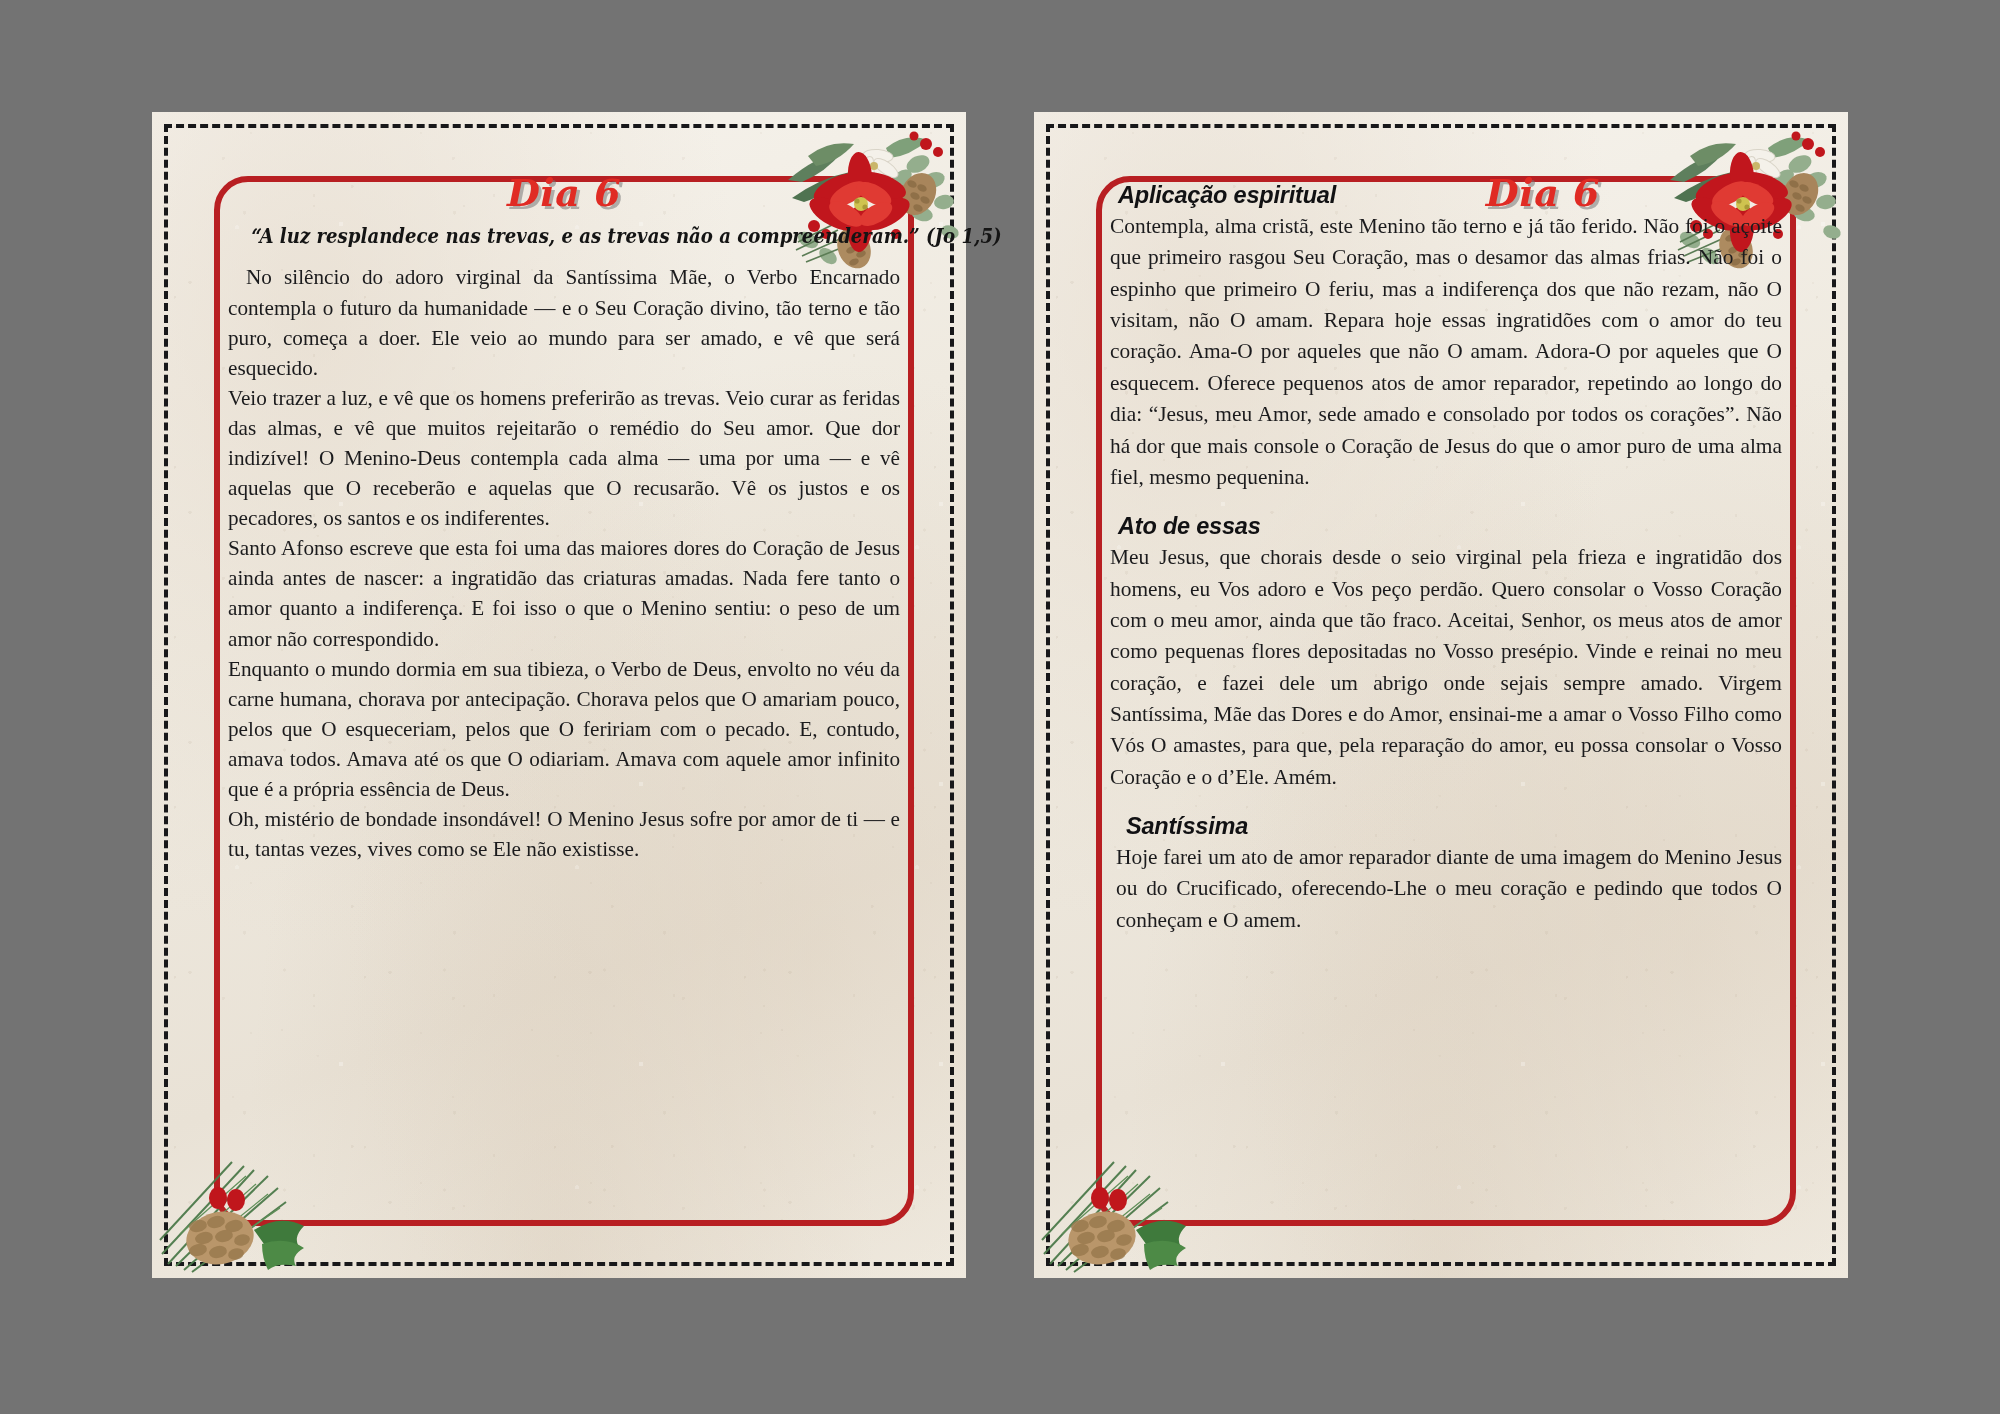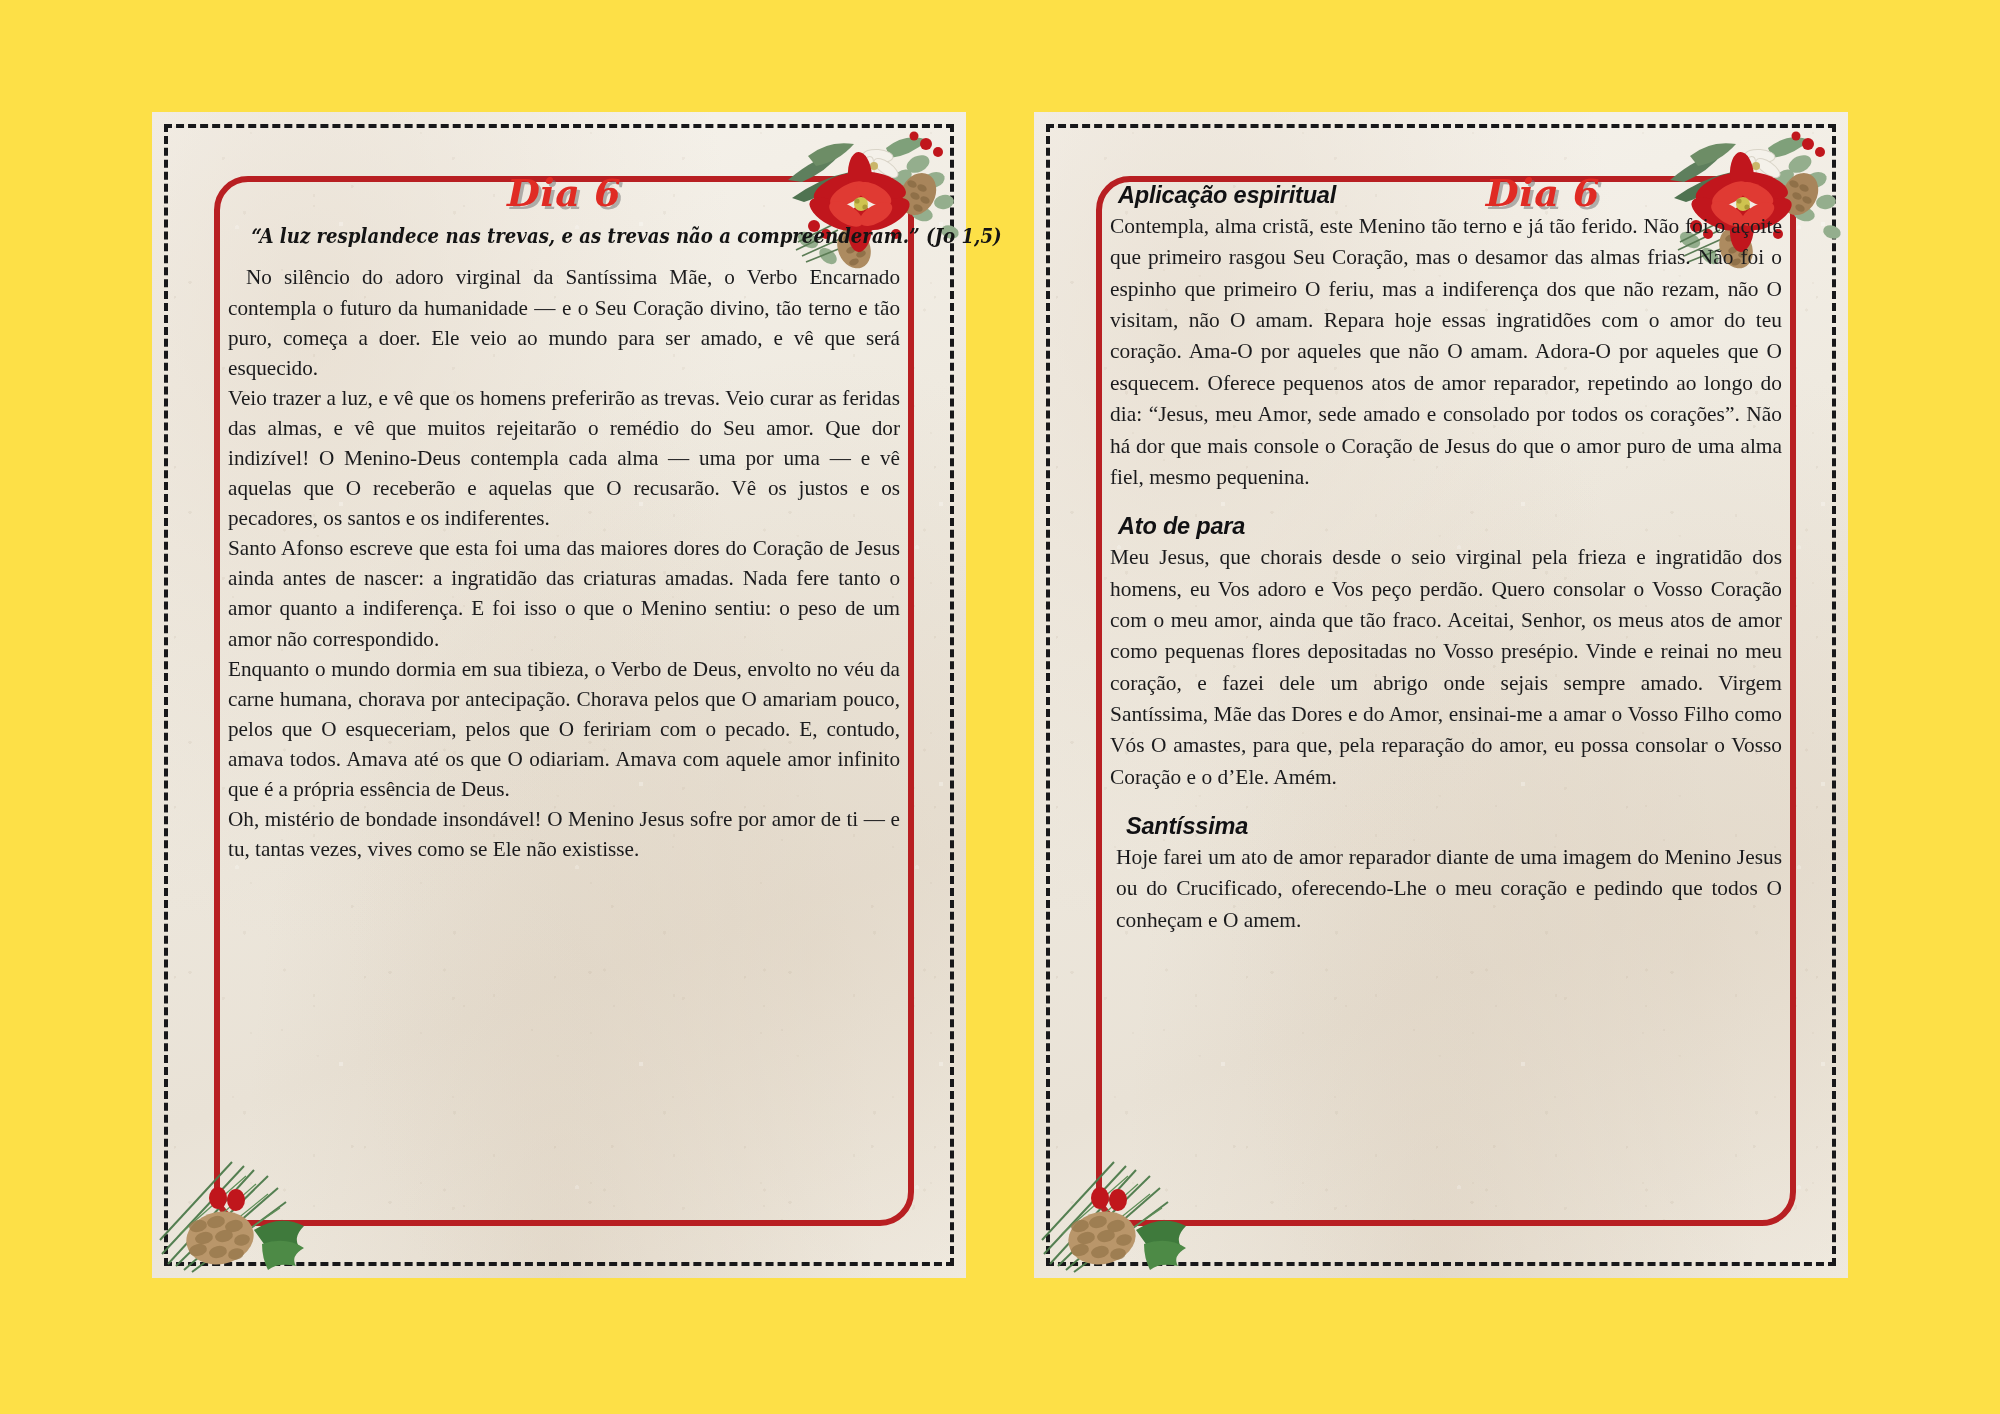--- a/index.html
+++ b/index.html
@@ -11,21 +11,21 @@
     width: 2000px;
     height: 1414px;
     font-family: "Liberation Sans", sans-serif;
     overflow: hidden;
   }
 
   .spread {
     position: relative;
     width: 2000px;
     height: 1414px;
-    background: #fde047;
+    background: #737373;
   }
 
   
   .page {
     position: absolute;
     top: 112px;
     width: 814px;
     height: 1166px;
     background:
       radial-gradient(ellipse at 20% 18%, rgba(226,214,198,.55) 0%, rgba(226,214,198,0) 46%),
@@ -414,21 +414,21 @@
           <ellipse cx="78" cy="140" rx="8" ry="5.5" transform="rotate(-12 78 140)"></ellipse>
         </g>
       </g>
     </svg>
 
     <div class="content">
       <div class="day-title right-aligned">Dia 6</div>
       <div class="section-head" style="margin-top:-30px;">Aplicação espiritual</div>
       <p class="body-text">Contempla, alma cristã, este Menino tão terno e já tão ferido. Não foi o açoite que primeiro rasgou Seu Coração, mas o desamor das almas frias. Não foi o espinho que primeiro O feriu, mas a indiferença dos que não rezam, não O visitam, não O amam. Repara hoje essas ingratidões com o amor do teu coração. Ama-O por aqueles que não O amam. Adora-O por aqueles que O esquecem. Oferece pequenos atos de amor reparador, repetindo ao longo do dia: “Jesus, meu Amor, sede amado e consolado por todos os corações”. Não há dor que mais console o Coração de Jesus do que o amor puro de uma alma fiel, mesmo pequenina.</p>
 
-      <div class="section-head gap-above">Ato de para</div>
+      <div class="section-head gap-above">Ato de essas</div>
       <p class="body-text">Meu Jesus, que chorais desde o seio virginal pela frieza e ingratidão dos homens, eu Vos adoro e Vos peço perdão. Quero consolar o Vosso Coração com o meu amor, ainda que tão fraco. Aceitai, Senhor, os meus atos de amor como pequenas flores depositadas no Vosso presépio. Vinde e reinai no meu coração, e fazei dele um abrigo onde sejais sempre amado. Virgem Santíssima, Mãe das Dores e do Amor, ensinai-me a amar o Vosso Filho como Vós O amastes, para que, pela reparação do amor, eu possa consolar o Vosso Coração e o d’Ele. Amém.</p>
 
       <div class="section-head pad gap-above">Santíssima</div>
       <p class="body-text resolucao-body">Hoje farei um ato de amor reparador diante de uma imagem do Menino Jesus ou do Crucificado, oferecendo-Lhe o meu coração e pedindo que todos O conheçam e O amem.</p>
     </div>
   </div>
 
 </div>
 
 </body></html>

